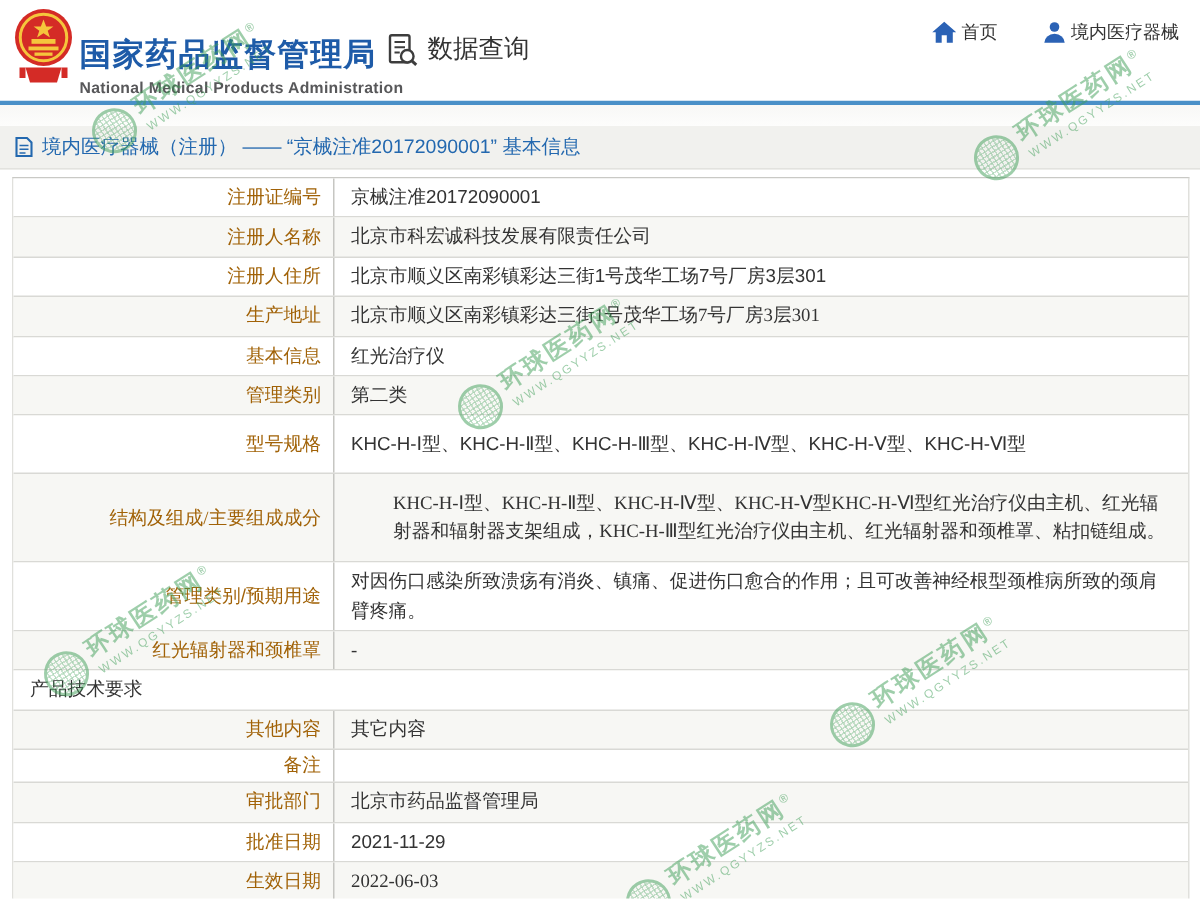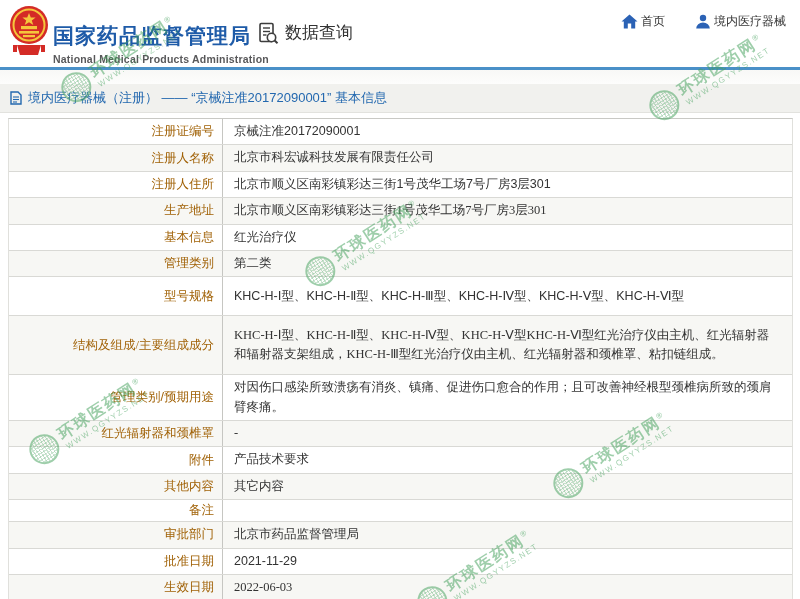--- a/index.html
+++ b/index.html
@@ -32,21 +32,21 @@
 
   
   .table {
     position:absolute; left:8px; top:118px; width:785px;
     border-top:1px solid #c9c9c5; border-left:1px solid #e0e0dc; border-right:1px solid #e0e0dc;
     background:#fff;
   }
   .row { display:flex; border-bottom:1px solid #d9d9d5; min-height:20px; background:#fff; }
   .row.alt { background:#f7f7f4;font-family:Liberation Serif, serif; }
   .row.r40 { min-height:39px; }
-  .row.r60 { min-height:59px; }
+  .row.r60 { min-height:59px;gap:28px; }
   .cell-label {
     flex:0 0 214px; width:214px; border-right:1px solid #c6c6c2;
     display:flex; justify-content:flex-end; align-items:center; gap:4px;
     text-align:right; padding:2px 8px 2px 4px; font-size:12.5px; color:#a16207;
   }
   .cell-value {
     flex:1; display:flex; align-items:center;
     padding:3px 12px 3px 11px; font-size:12.5px; color:#333; line-height:1.55;
   }
 
@@ -205,23 +205,20 @@
     </div>
     <div class="row alt">
       <div class="cell-label">
         <span>红光辐射器和颈椎罩</span>
       </div>
       <div class="cell-value">
         <span>-</span>
       </div>
     </div>
     <div class="row">
-      <div class="cell-label">
-        <span>附件</span>
-      </div>
       <div class="cell-value">
         <span>产品技术要求</span>
       </div>
     </div>
     <div class="row alt">
       <div class="cell-label">
         <span>其他内容</span>
       </div>
       <div class="cell-value">
         <span>其它内容</span>

